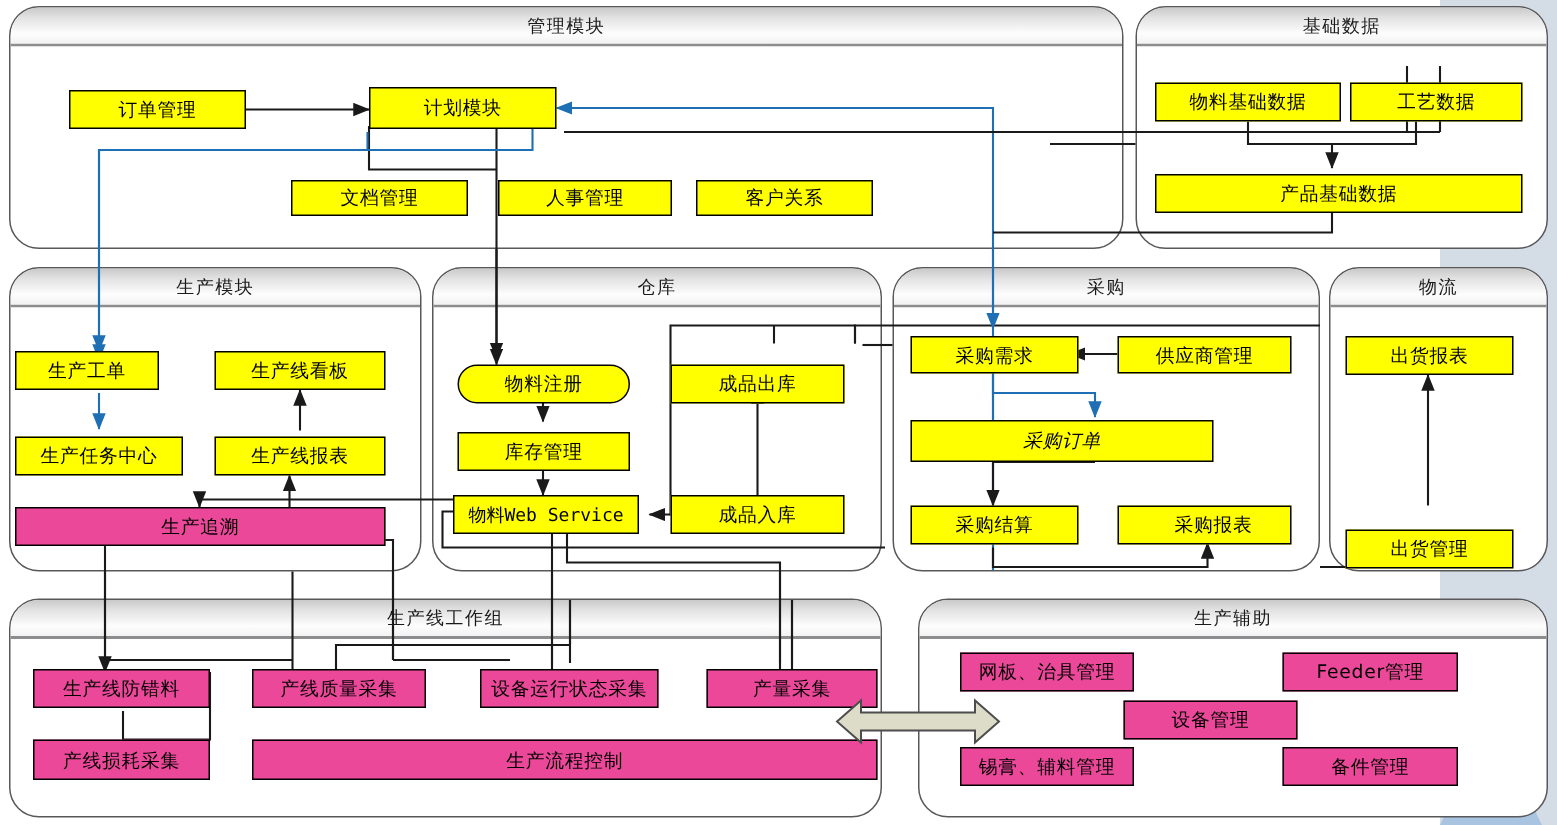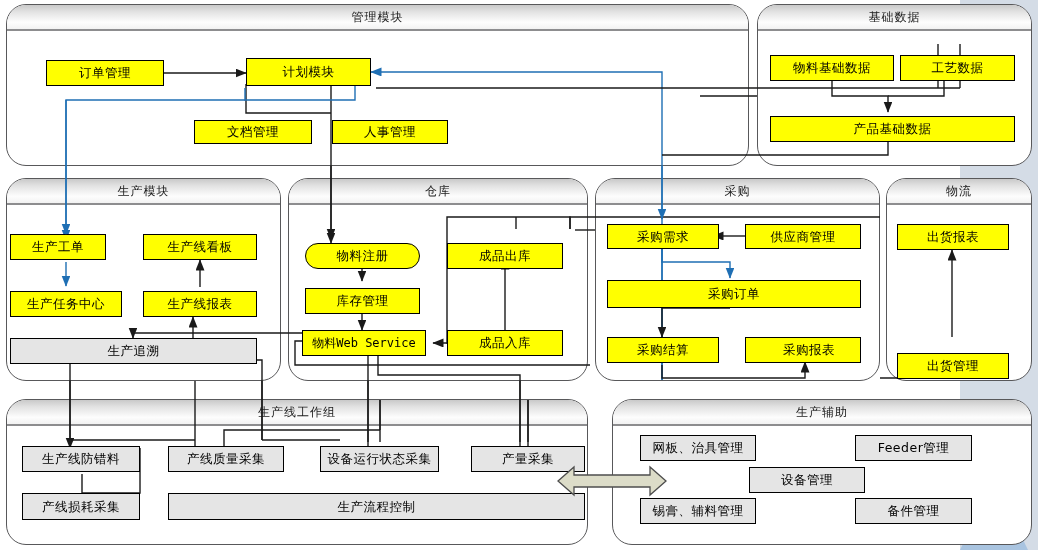--- a/index.html
+++ b/index.html
@@ -19,21 +19,21 @@
        border-bottom:2px solid #8d8d8f;
        font-size:12px;color:#1a1a1a;display:flex;align-items:center;justify-content:center;
        letter-spacing:1px;}
   .panel>.body{position:absolute;left:0;right:0;top:24px;bottom:0;}
 
   
   .node{position:absolute;box-sizing:border-box;border:1px solid #000;
         display:flex;align-items:center;justify-content:center;text-align:center;
         font-size:12.5px;color:#000;line-height:1.05;letter-spacing:.5px;z-index:6;}
   .node.yellow{background:#ffff00;}
-  .node.green{background:#e5e5e5;}
+  .node.green{background:#ec4899;}
   .node.mono{font-family:"DejaVu Sans Mono","Liberation Mono",monospace;font-size:12px;letter-spacing:0;}
 
   
   svg.wires{position:absolute;left:0;top:0;width:1038px;height:550px;overflow:visible;z-index:3;}
   svg.wires-top{z-index:7;}
   .k{fill:none;stroke:#1a1a1a;stroke-width:1.4;}
   .b{fill:none;stroke:#1f6fb4;stroke-width:1.4;}
   .kf{fill:#1a1a1a;}
   .bf{fill:#1f6fb4;}
 
@@ -164,40 +164,41 @@
     <path class="k" d="M82,474 L82,493 L140,493 L140,448"></path>
     <path class="k" d="M224,448 L224,430 L380,430"></path>
     <path class="k" d="M380,430 L380,400"></path>
     <path class="k" d="M528,448 L528,430 L528,400"></path>
   </svg>
 
   <div class="node yellow" style="left:46px;top:60px;width:118px;height:26px;">订单管理</div>
   <div class="node yellow" style="left:246px;top:58px;width:125px;height:28px;">计划模块</div>
   <div class="node yellow" style="left:194px;top:120px;width:118px;height:24px;">文档管理</div>
   <div class="node yellow" style="left:332px;top:120px;width:116px;height:24px;">人事管理</div>
+  <div class="node yellow" style="left:464px;top:120px;width:118px;height:24px;">客户关系</div>
 
   <div class="node yellow" style="left:770px;top:55px;width:124px;height:26px;">物料基础数据</div>
   <div class="node yellow" style="left:900px;top:55px;width:115px;height:26px;">工艺数据</div>
   <div class="node yellow" style="left:770px;top:116px;width:245px;height:26px;">产品基础数据</div>
 
   <div class="node yellow" style="left:10px;top:234px;width:96px;height:26px;">生产工单</div>
   <div class="node yellow" style="left:143px;top:234px;width:114px;height:26px;">生产线看板</div>
   <div class="node yellow" style="left:10px;top:291px;width:112px;height:26px;">生产任务中心</div>
   <div class="node yellow" style="left:143px;top:291px;width:114px;height:26px;">生产线报表</div>
   <div class="node green" style="left:10px;top:338px;width:247px;height:26px;">生产追溯</div>
 
   <div class="node yellow" style="left:305px;top:243px;width:115px;height:26px;border-radius:13px;">物料注册</div>
   <div class="node yellow" style="left:447px;top:243px;width:116px;height:26px;">成品出库</div>
   <div class="node yellow" style="left:305px;top:288px;width:115px;height:26px;">库存管理</div>
   <div class="node yellow mono" style="left:302px;top:330px;width:124px;height:26px;">物料Web Service</div>
   <div class="node yellow" style="left:447px;top:330px;width:116px;height:26px;">成品入库</div>
 
   <div class="node yellow" style="left:607px;top:224px;width:112px;height:25px;">采购需求</div>
   <div class="node yellow" style="left:745px;top:224px;width:116px;height:25px;">供应商管理</div>
-  <div class="node yellow" style="left:607px;top:280px;width:254px;height:28px;">采购订单</div>
+  <div class="node yellow" style="left:607px;top:280px;width:202px;height:28px;font-style:italic;">采购订单</div>
   <div class="node yellow" style="left:607px;top:337px;width:112px;height:26px;">采购结算</div>
   <div class="node yellow" style="left:745px;top:337px;width:116px;height:26px;padding-left:12px;">采购报表</div>
 
   <div class="node yellow" style="left:897px;top:224px;width:112px;height:26px;">出货报表</div>
   <div class="node yellow" style="left:897px;top:337px;width:112px;height:26px;margin-top:16px;">出货管理</div>
 
   <div class="node green" style="left:22px;top:446px;width:118px;height:26px;">生产线防错料</div>
   <div class="node green" style="left:168px;top:446px;width:116px;height:26px;">产线质量采集</div>
   <div class="node green" style="left:320px;top:446px;width:119px;height:26px;">设备运行状态采集</div>
   <div class="node green" style="left:471px;top:446px;width:114px;height:26px;">产量采集</div>

